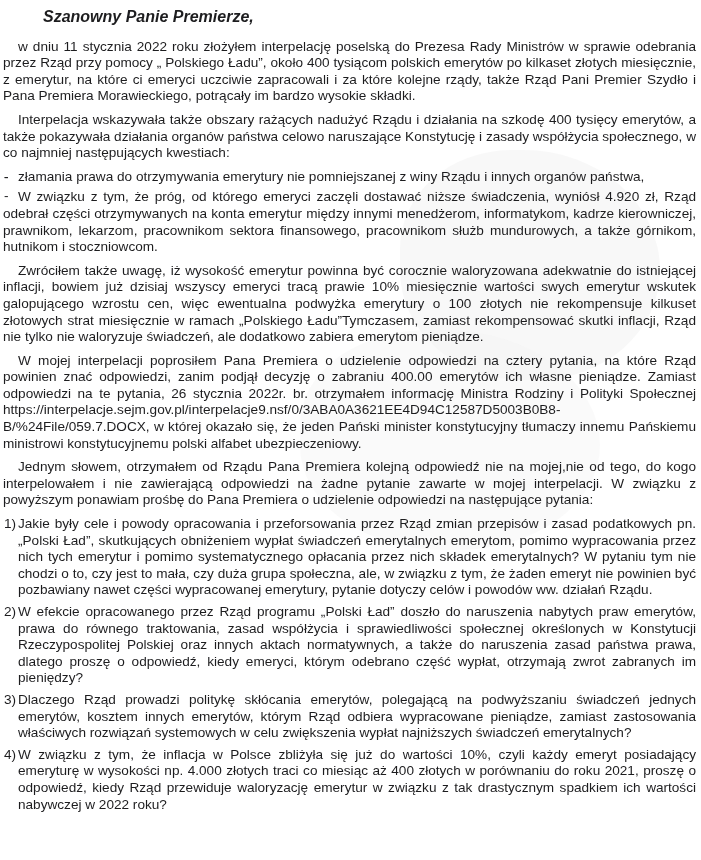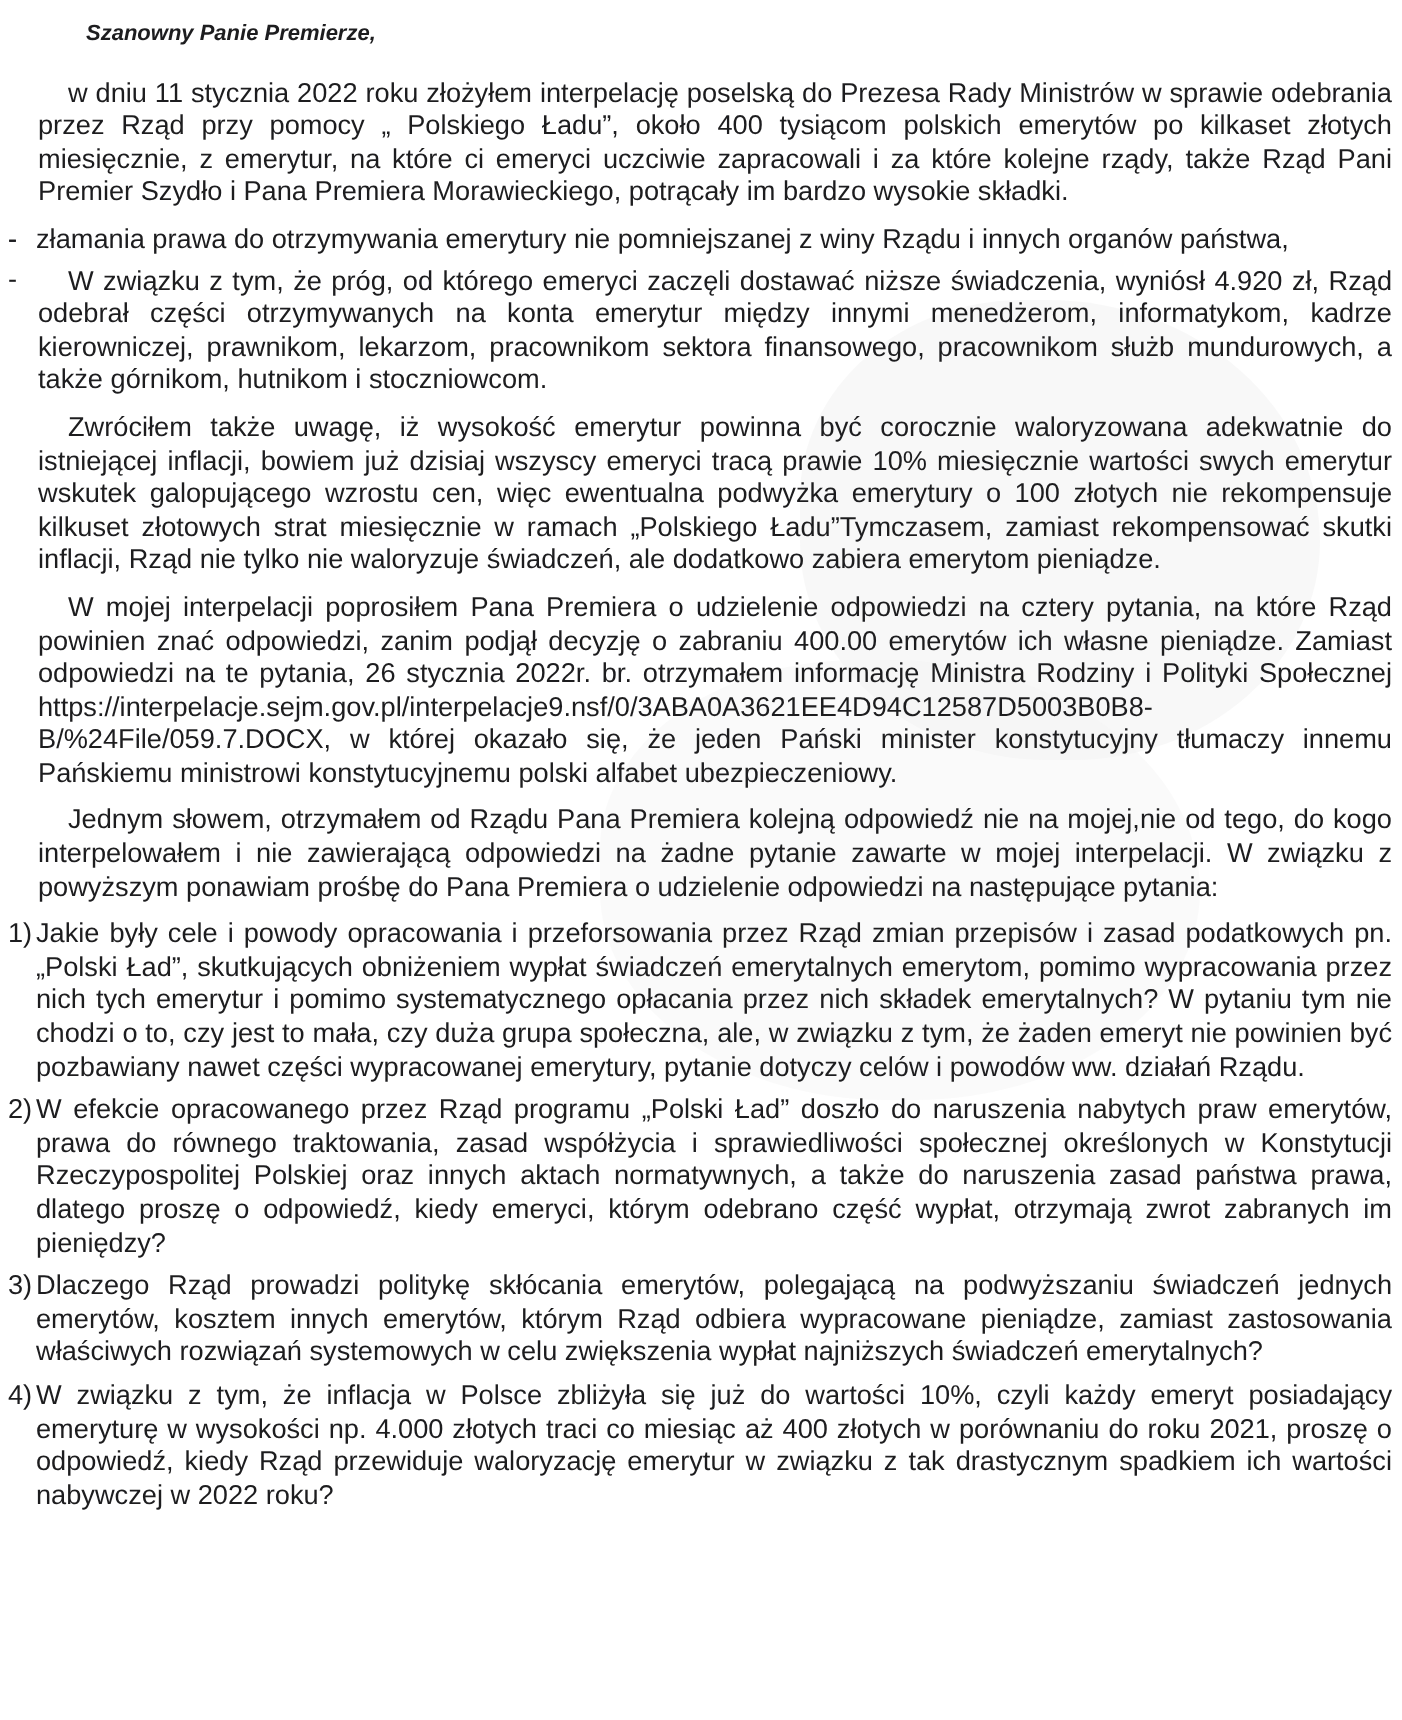--- a/index.html
+++ b/index.html
@@ -23,27 +23,27 @@
     opacity: 0.55;
     border-radius: 45% 55% 50% 50%;
     z-index: 0;
   }
   .wm-1 { left: 400px; top: 150px; width: 260px; height: 230px; }
   .wm-2 { left: 300px; top: 330px; width: 300px; height: 220px; opacity: 0.4; }
   .content { position: relative; z-index: 1; }
   .salutation {
     font-weight: bold;
     font-style: italic;
-    font-size: 11px;
+    font-size: 16px;
     margin: 0 0 13px 40px;
   }
   .para {
     text-align: justify;
     text-indent: 15px;
-    margin: 0 0 7px 16px;
+    margin: 0 0 7px 0;
     overflow-wrap: break-word;
     word-break: break-word;
   }
   .list { margin: 0 0 4px 0; }
   .item {
     position: relative;
     padding-left: 15px;
     text-align: justify;
     overflow-wrap: break-word;
   }
@@ -56,20 +56,21 @@
 
 <div class="page">
   <div class="watermark wm-1"></div>
   <div class="watermark wm-2"></div>
 
   <div class="content">
     <p class="salutation">Szanowny Panie Premierze,</p>
 
     <p class="para">w dniu 11 stycznia 2022 roku złożyłem interpelację poselską do Prezesa Rady Ministrów w sprawie odebrania przez Rząd przy pomocy „ Polskiego Ładu”, około 400 tysiącom polskich emerytów po kilkaset złotych miesięcznie, z emerytur, na które ci emeryci uczciwie zapracowali i za które kolejne rządy, także Rząd Pani Premier Szydło i Pana Premiera Morawieckiego, potrącały im bardzo wysokie składki.</p>
 
+    <p class="para">Interpelacja wskazywała także obszary rażących nadużyć Rządu i działania na szkodę 400 tysięcy emerytów, a także pokazywała działania organów państwa celowo naruszające Konstytucję i zasady współżycia społecznego, w co najmniej następujących kwestiach:</p>
 
     <div class="list dash-list">
       <div class="item">
         <span class="marker">-</span>
       </div>
       <div class="item">
         <span class="marker">-</span>
         <span>złamania prawa do otrzymywania emerytury nie pomniejszanej z winy Rządu i innych organów państwa,</span>
       </div>
       <div class="item">

